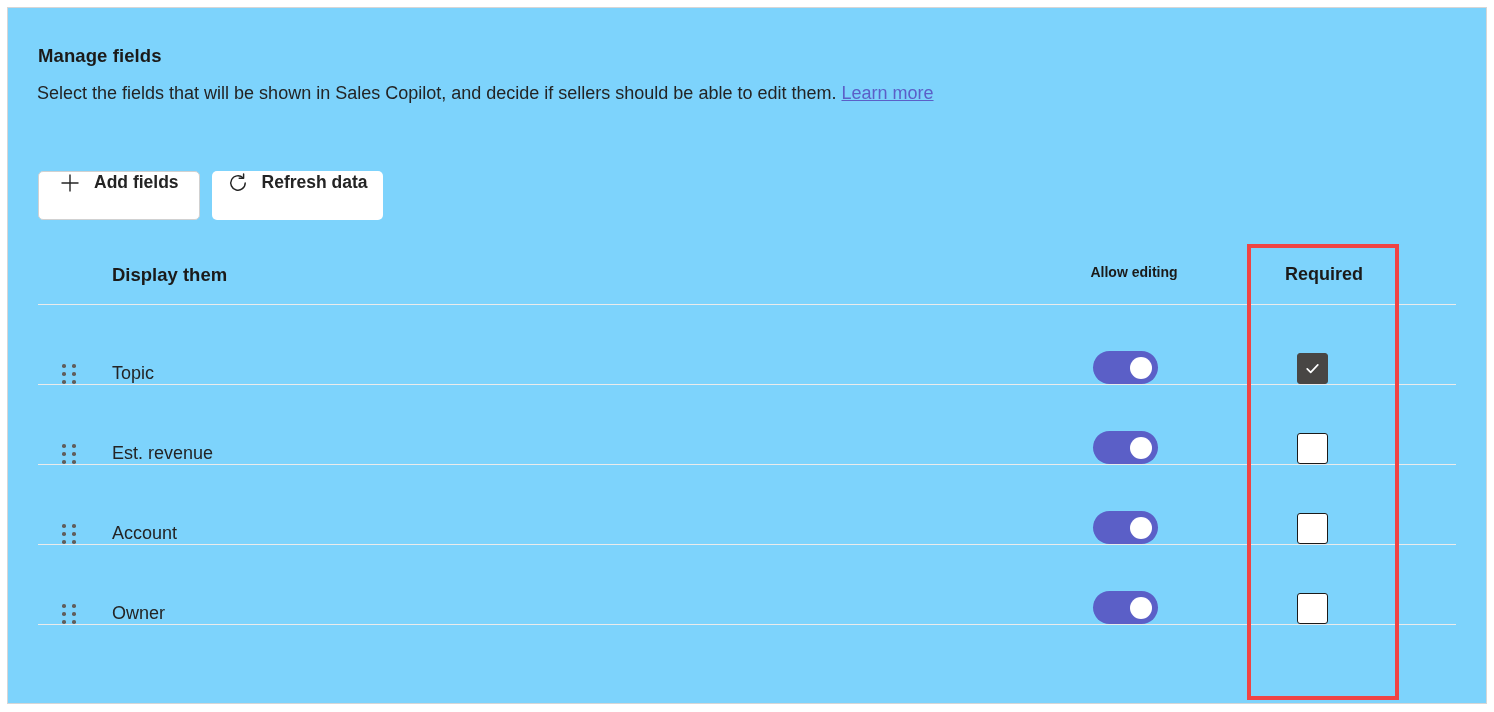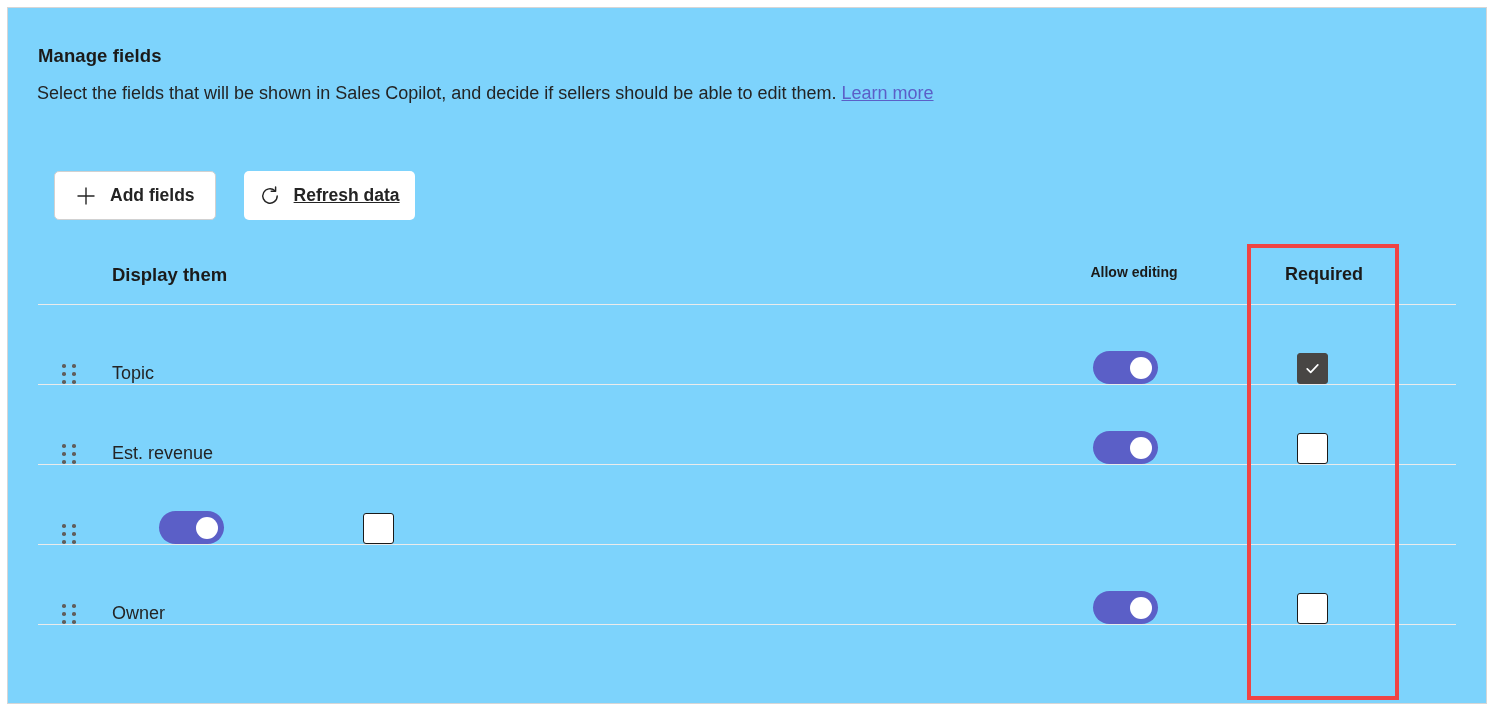--- a/index.html
+++ b/index.html
@@ -54,41 +54,39 @@
   .commandbar {
     position: absolute;
     left: 30px;
     top: 163px;
     display: flex;
     align-items: center;
     gap: 12px;
   }
   .cmd-btn {
     display: flex;
-    align-items: center;
+    align-items: flex-start;
     gap: 13px;
     height: 49px;
     padding: 0 20px;
     border-radius: 5px;
     box-sizing: border-box;
     background: #ffffff;
     cursor: pointer;
     font-size: 17.5px;
     font-weight: bold;
     color: #242424;
     white-space: nowrap;
-    margin-left: 16px;
   }
   .cmd-btn.outlined {
     border: 1px solid #d1d1d1;
   }
   .cmd-btn.ghost {
     border: 1px solid transparent;
     padding: 0 14px;
-    text-decoration: underline;
   }
   .cmd-icon {
     display: inline-flex;
     align-items: center;
     justify-content: center;
     width: 22px;
     height: 22px;
     flex: none;
   }
   .cmd-icon svg { display: block; }
@@ -325,20 +323,21 @@
       <div class="cell c-handle">
         <span class="drag-handle">
             <i></i>
             <i></i>
             <i></i>
             <i></i>
             <i></i>
             <i></i>
           </span>
       </div>
+      <div class="cell c-name">Account</div>
       <div class="cell c-edit body">
         <span class="toggle">
             <span class="knob"></span>
           </span>
       </div>
       <div class="cell c-req body">
         <span class="checkbox">
           
         </span>
       </div>

